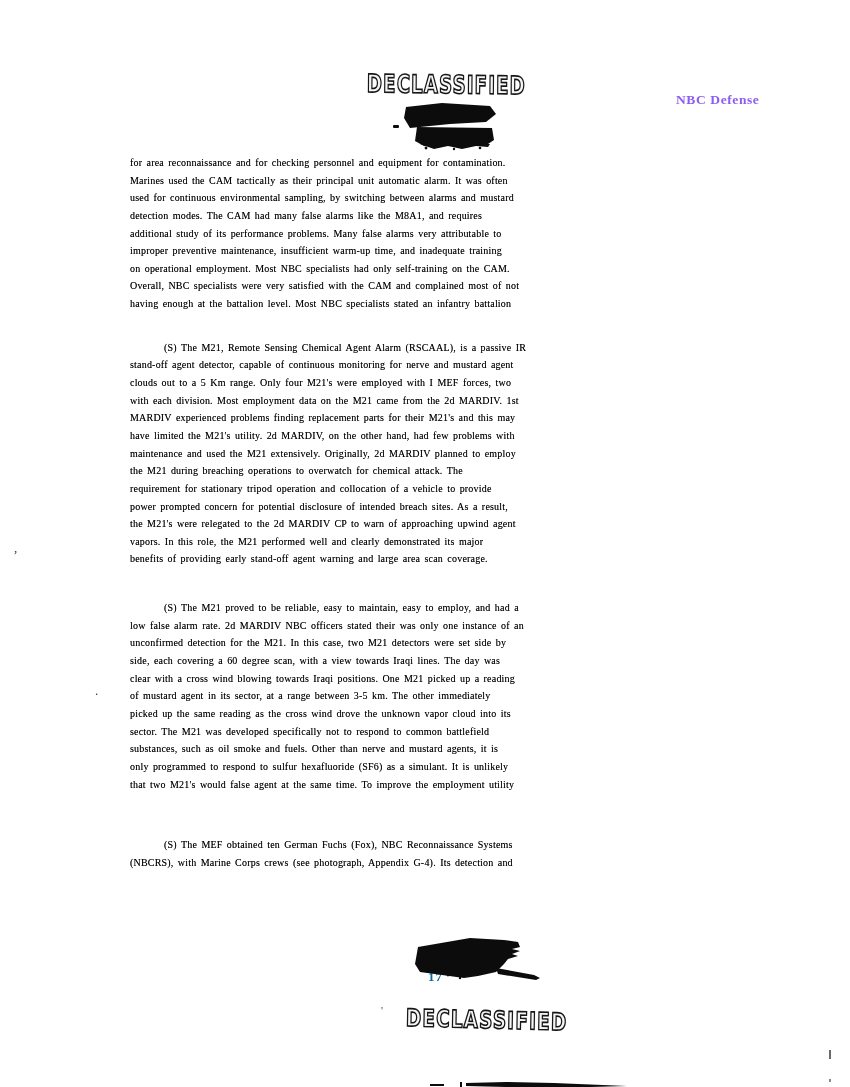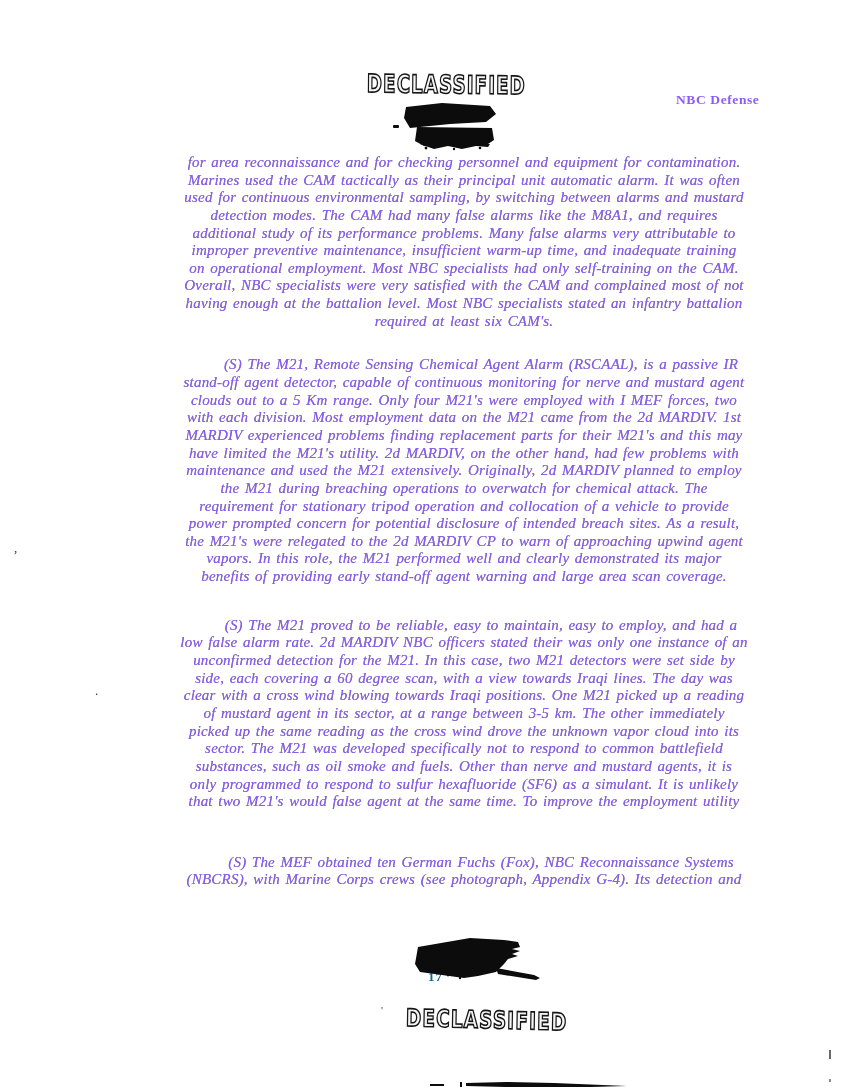--- a/index.html
+++ b/index.html
@@ -3,21 +3,20 @@
 <meta charset="utf-8">
 <style>
   html, body { margin: 0; padding: 0; background: #ffffff; }
   .page {
     position: relative;
     width: 850px;
     height: 1087px;
     background: #ffffff;
     overflow: hidden;
     font-family: "Liberation Serif", serif;
-    text-align: center;
   }
 
   
   .stamp {
     position: absolute;
     font-family: "DejaVu Sans", sans-serif;
     font-weight: 800;
     letter-spacing: 1.5px;
     color: rgba(255,255,255,0.95);
     -webkit-text-stroke: 1.6px #161616;
@@ -44,27 +43,26 @@
     font-weight: 700;
     letter-spacing: 0.6px;
     color: #8b5cf6;
   }
 
   
   .doc-body {
     position: absolute;
     left: 130px; top: 154px;
     width: 668px;
-    font-size: 15px;
+    font-size: 10px;
     line-height: 17.65px;
-    color: #8b5cf6;
+    color: #000000;
     letter-spacing: 0.2px;
     word-spacing: 1.6px;
     text-shadow: 0 0 0.4px rgba(20,20,20,0.55);
-    font-style: italic;
   }
   .para { margin: 0; }
   .para:nth-child(2) { margin-top: 26px; }
   .para:nth-child(3) { margin-top: 31px; }
   .para:nth-child(4) { margin-top: 43px; }
   .para.indent .line:first-child { padding-left: 34px; }
   .line { white-space: nowrap; height: 17.65px; }
 
   
   .redaction-top    { position: absolute; left: 390px; top: 100px; z-index: 3; }
@@ -122,21 +120,20 @@
       <div class="para">
         <div class="line">for area reconnaissance and for checking personnel and equipment for contamination.</div>
         <div class="line">Marines used the CAM tactically as their principal unit automatic alarm.  It was often</div>
         <div class="line">used for continuous environmental sampling, by switching between alarms and mustard</div>
         <div class="line">detection modes.  The CAM had many false alarms like the M8A1, and requires</div>
         <div class="line">additional study of its performance problems.  Many false alarms very attributable to</div>
         <div class="line">improper preventive maintenance, insufficient warm-up time, and inadequate training</div>
         <div class="line">on operational employment.  Most NBC specialists had only self-training on the CAM.</div>
         <div class="line">Overall, NBC specialists were very satisfied with the CAM and complained most of not</div>
         <div class="line">having enough at the battalion level.  Most NBC specialists stated an infantry battalion</div>
-        <div class="line">required at least six CAM's.</div>
       </div>
       <div class="para indent">
         <div class="line">(S) The M21, Remote Sensing Chemical Agent Alarm (RSCAAL), is a passive IR</div>
         <div class="line">stand-off agent detector, capable of continuous monitoring for nerve and mustard agent</div>
         <div class="line">clouds out to a 5 Km range.  Only four M21's were employed with I MEF forces, two</div>
         <div class="line">with each division.  Most employment data on the M21 came from the 2d MARDIV.  1st</div>
         <div class="line">MARDIV experienced problems finding replacement parts for their M21's and this may</div>
         <div class="line">have limited the M21's utility.  2d MARDIV, on the other hand, had few problems with</div>
         <div class="line">maintenance and used the M21 extensively.  Originally, 2d MARDIV planned to employ</div>
         <div class="line">the M21 during breaching operations to overwatch for chemical attack.  The</div>

